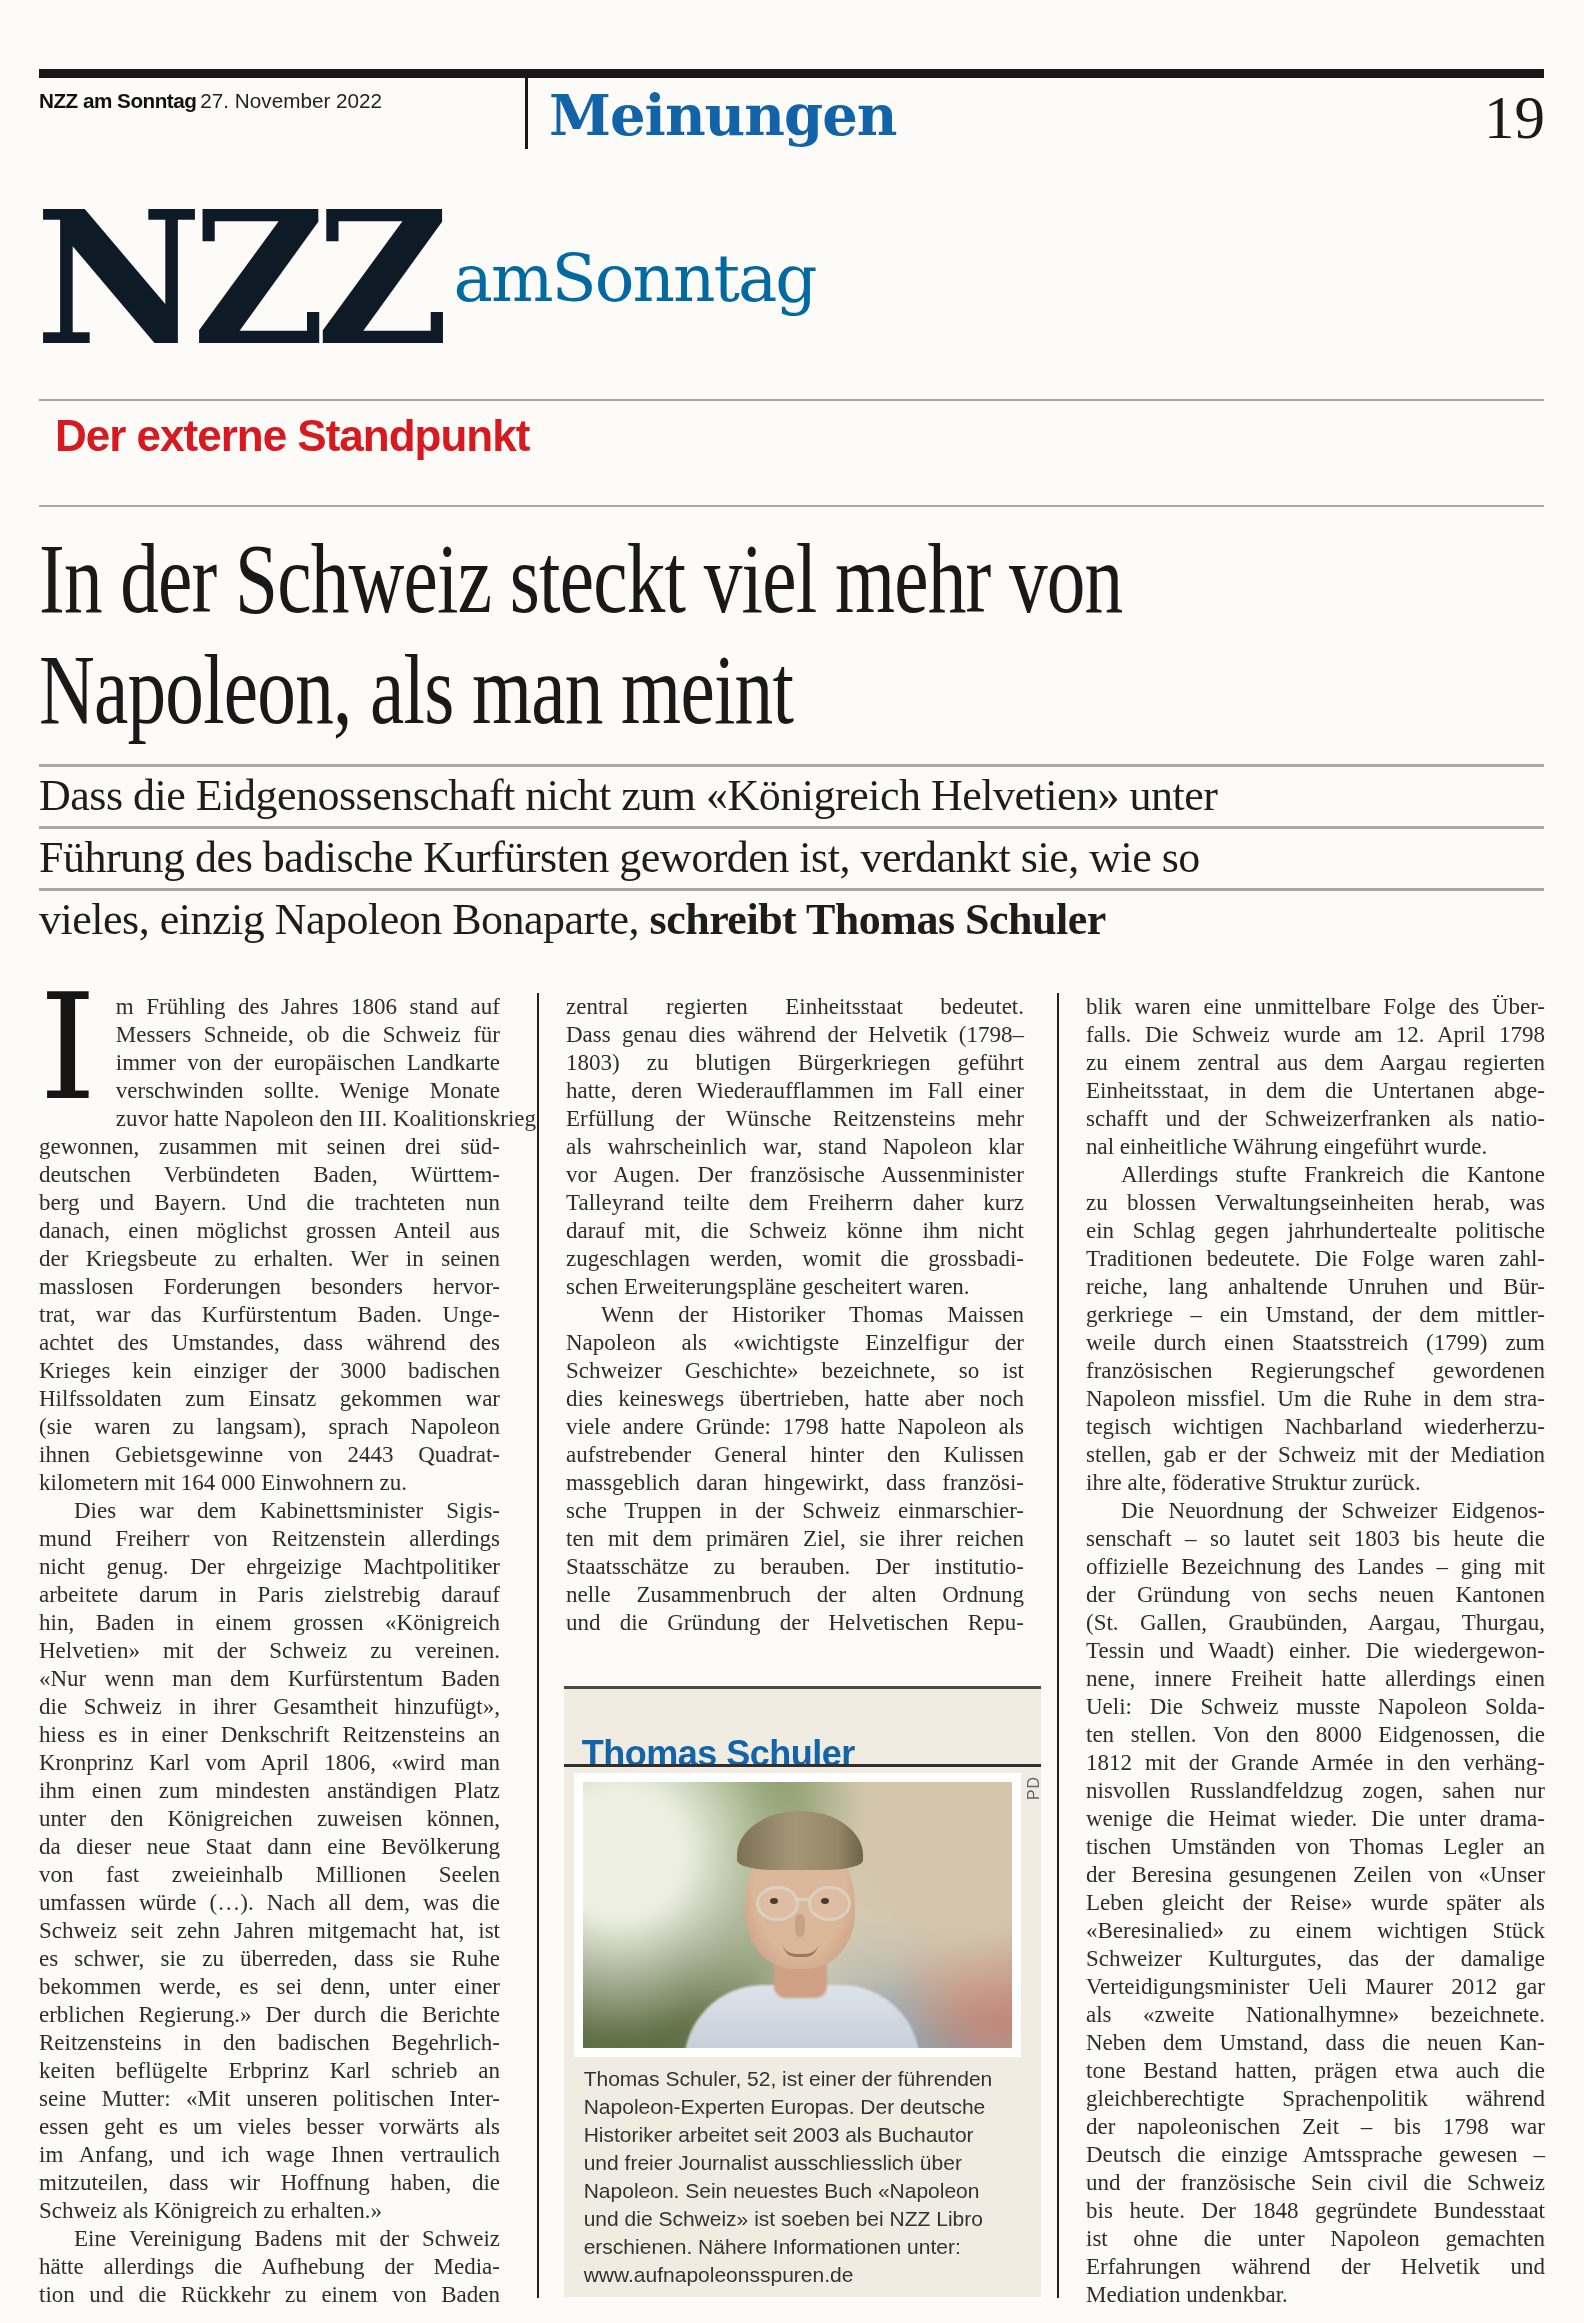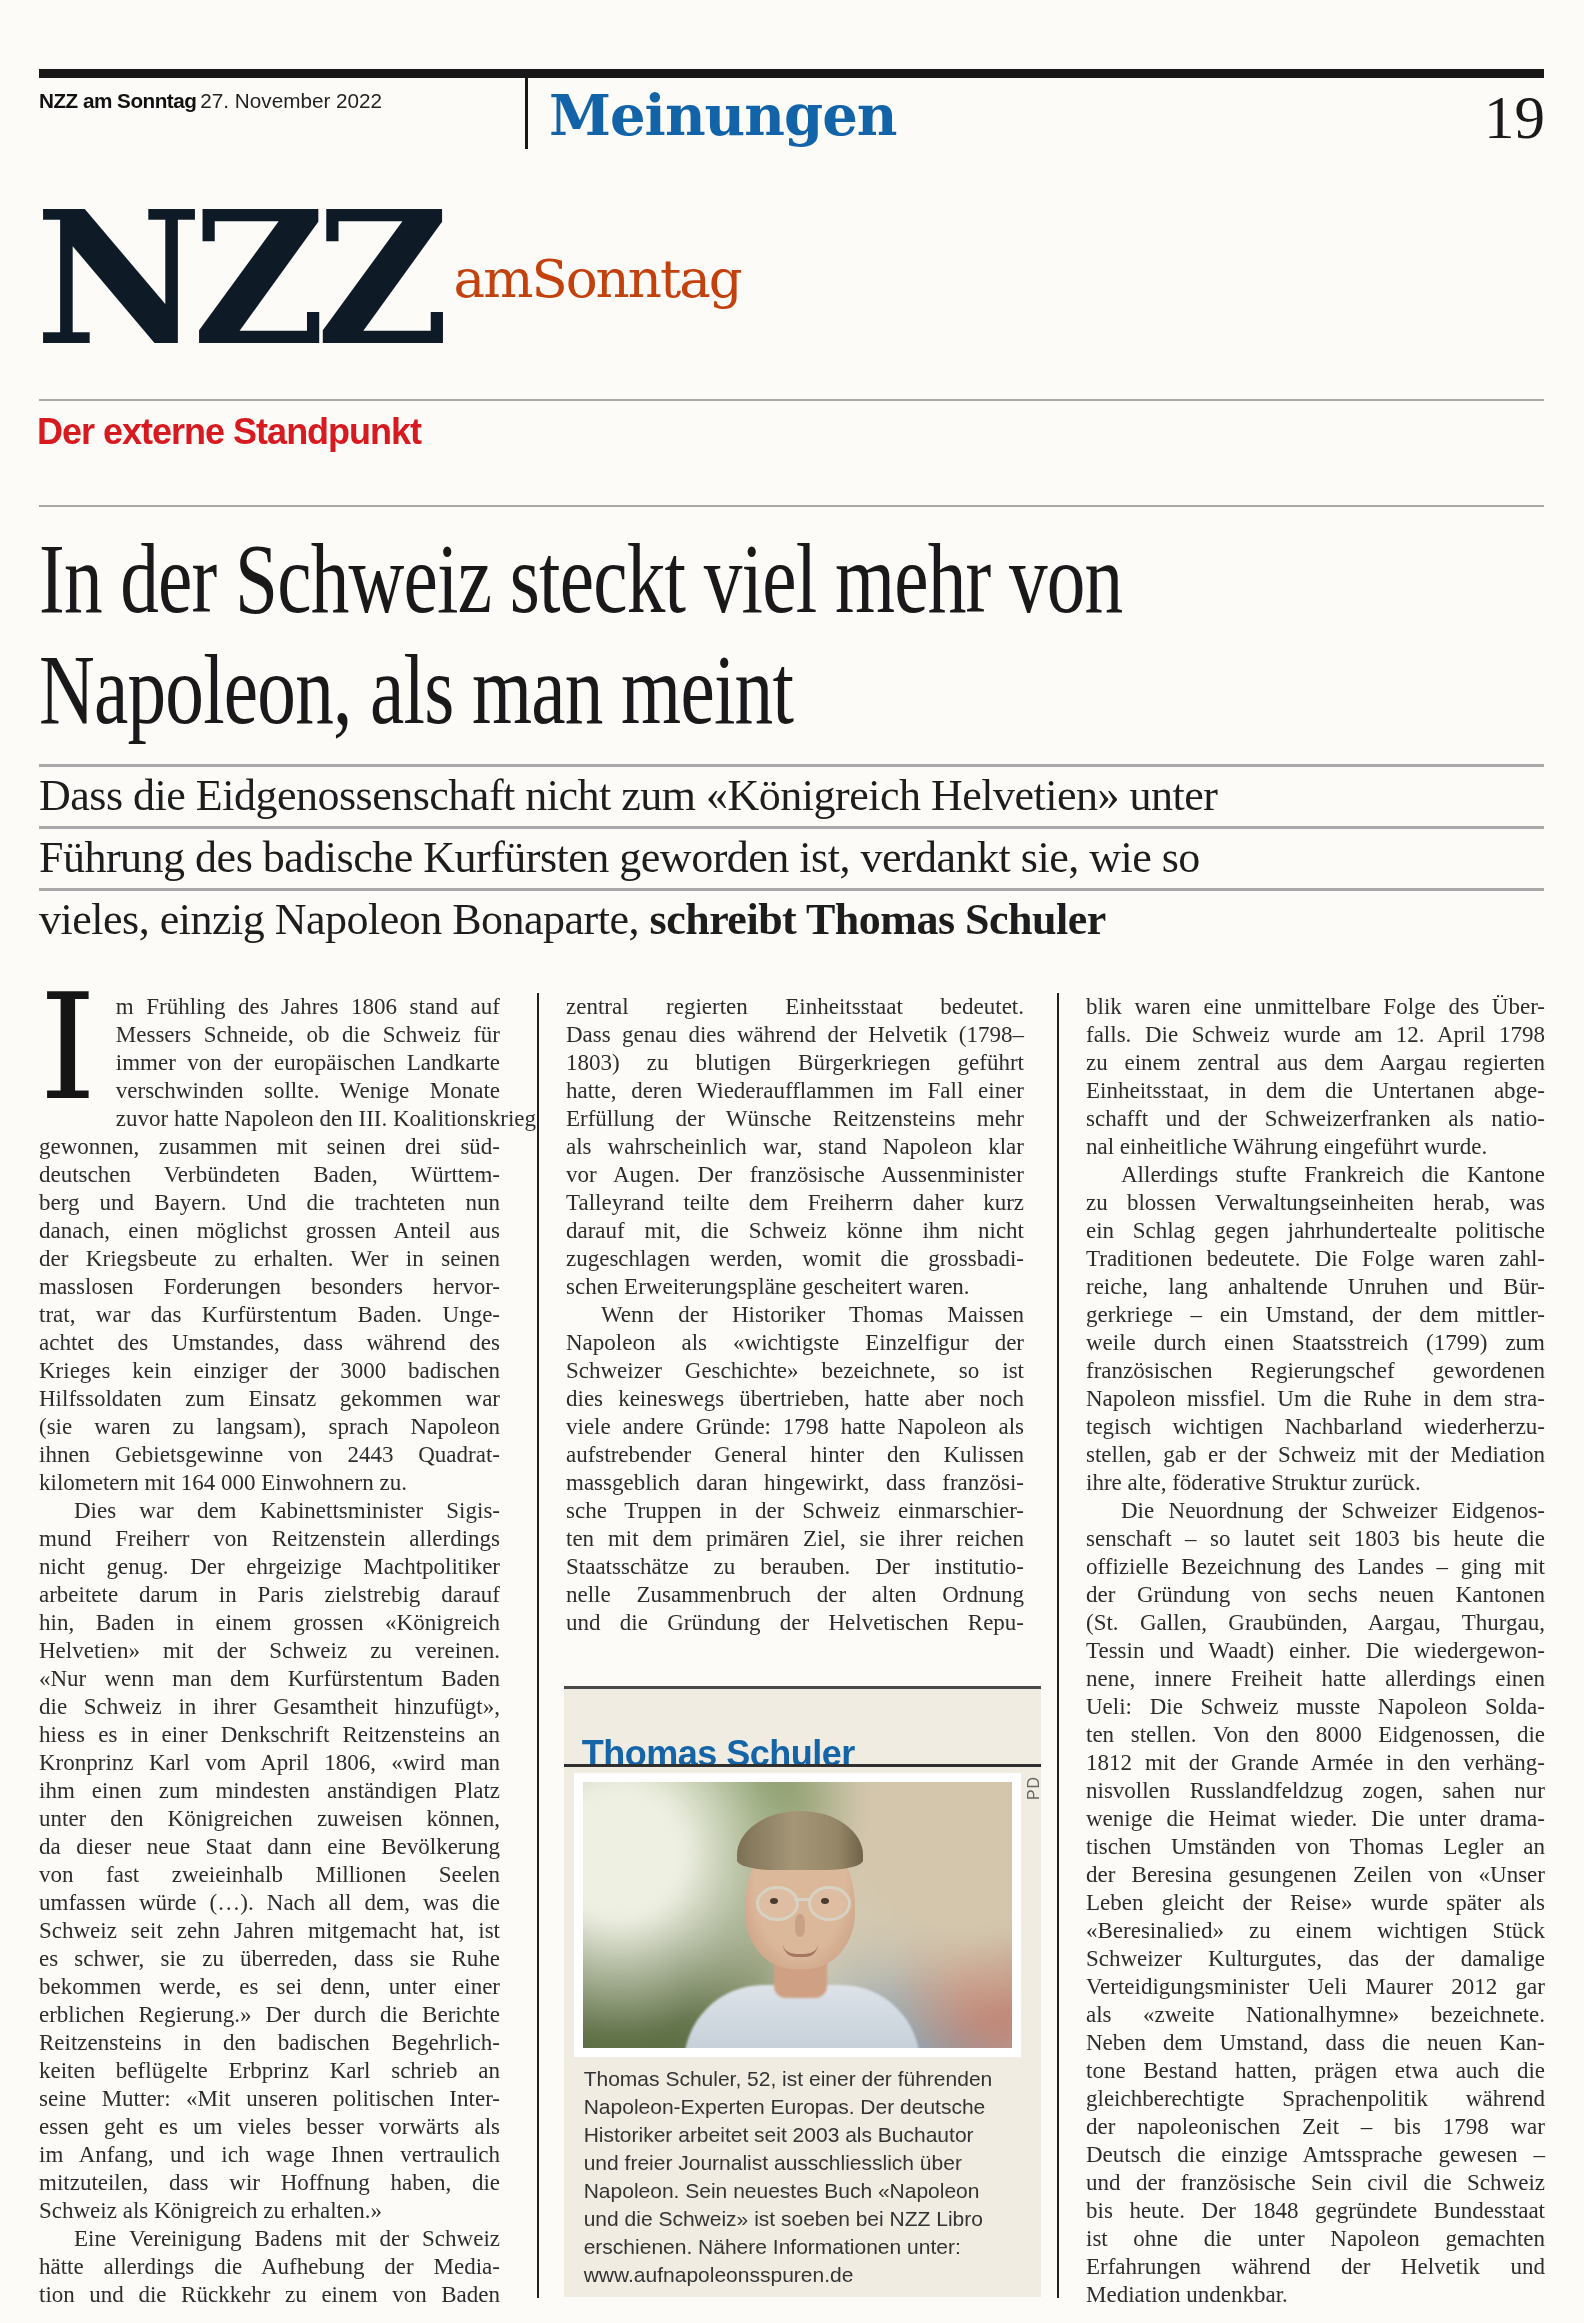--- a/index.html
+++ b/index.html
@@ -15,27 +15,27 @@
   .header-divider{position:absolute;left:525px;top:78px;width:3px;height:71px;background:#181818;}
   .section-title{position:absolute;left:549px;top:87px;font-family:"DejaVu Serif",serif;
                  font-weight:bold;font-size:56px;line-height:1;color:#1263a8;letter-spacing:-1px;}
   .page-number{position:absolute;right:39px;top:87px;font-family:"Liberation Serif",serif;
                font-size:61px;line-height:1;color:#1a1a1a;}
 
   
   .logo{position:absolute;left:35px;top:187px;display:flex;align-items:center;white-space:nowrap;}
   .logo-nzz{font-family:"DejaVu Serif",serif;font-weight:bold;font-size:183px;line-height:1;
             color:#0e1b26;letter-spacing:-9.9px;}
-  .logo-suffix{font-family:"DejaVu Serif",serif;font-size:53px;line-height:1;color:#c2410c;
+  .logo-suffix{font-family:"DejaVu Serif",serif;font-size:66px;line-height:1;color:#0369a1;
                letter-spacing:-2px;margin-left:13.8px;}
 
   
   .rule-a{position:absolute;left:39px;top:399px;width:1505px;height:2px;background:#a9a9a9;}
-  .kicker{position:absolute;left:37px;top:411px;font-family:"Liberation Sans",sans-serif;
-          font-weight:bold;font-size:36px;color:#d71920;letter-spacing:-1px;white-space:nowrap;text-align:right;}
+  .kicker{position:absolute;left:55px;top:411px;font-family:"Liberation Sans",sans-serif;
+          font-weight:bold;font-size:44px;color:#d71920;letter-spacing:-1px;white-space:nowrap;text-align:right;}
   .rule-b{position:absolute;left:39px;top:505px;width:1505px;height:2px;background:#a9a9a9;}
 
   
   .headline{position:absolute;left:39px;top:523px;color:#191919;}
   .hl{display:block;font-family:"Liberation Serif",serif;font-size:99px;line-height:111px;
       transform:scaleX(0.78);transform-origin:left;white-space:nowrap;letter-spacing:-1px;}
 
   
   .standfirst{position:absolute;left:39px;top:764px;width:1505px;color:#1d1d1d;}
   .sf-row{border-top:3px solid #a9a9a9;height:62px;box-sizing:border-box;padding-top:7px;

